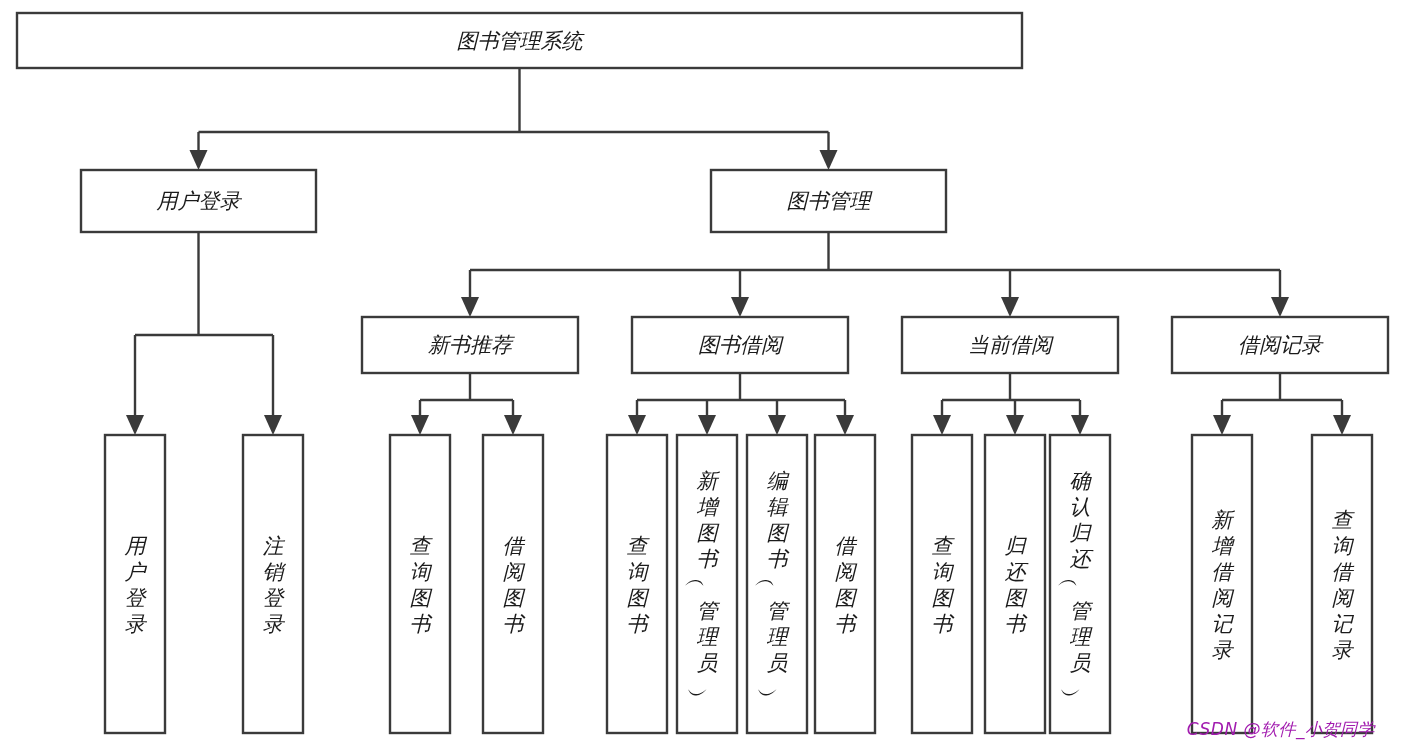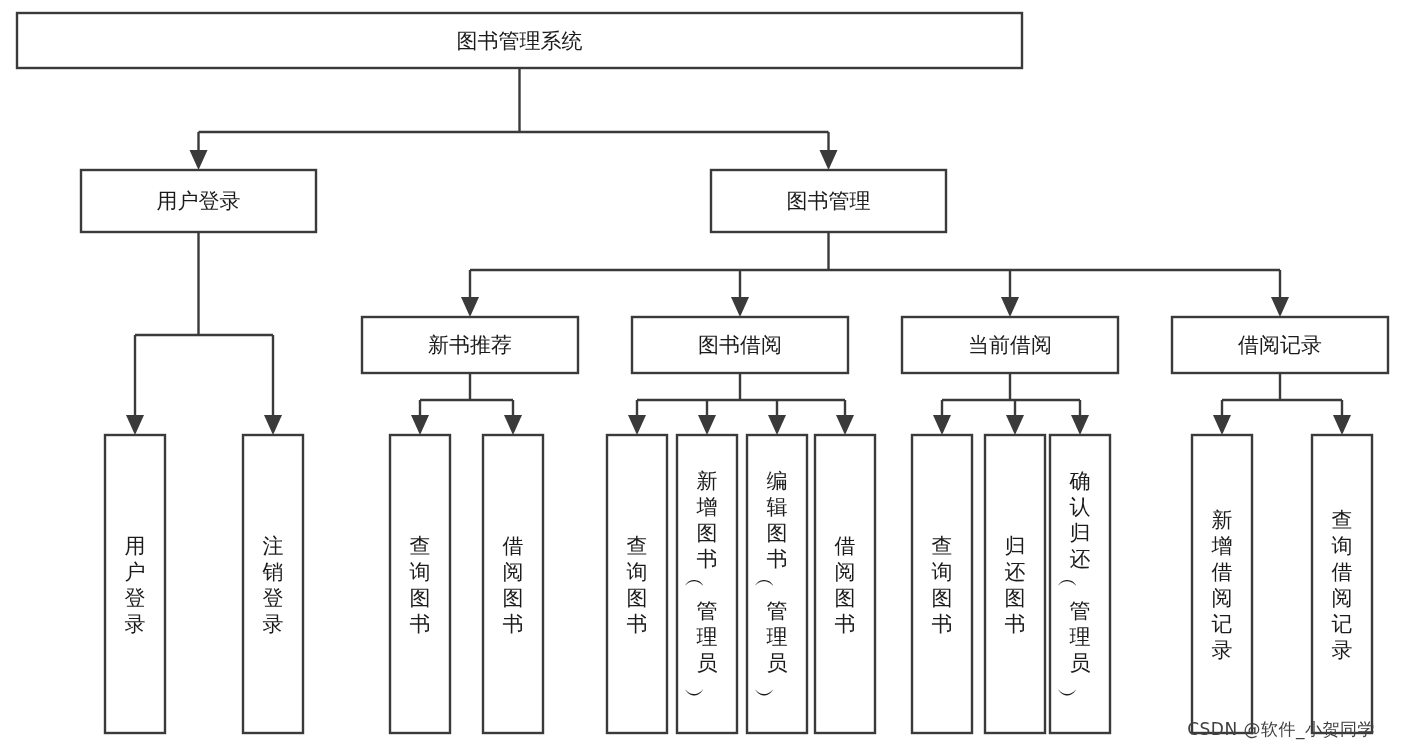--- a/index.html
+++ b/index.html
@@ -12,20 +12,21 @@
     width: 1405px;
     height: 747px;
     overflow: hidden;
     font-family: "DejaVu Sans", "Liberation Sans", sans-serif;
   }
   #diagram-root {
     position: relative;
     width: 1383px;
     height: 747px;
     background: #ffffff;
+    font-style: italic;
   }
   svg#tree-svg {
     position: absolute;
     left: 0;
     top: 0;
     width: 1405px;
     height: 747px;
     display: block;
   }
   .node-box {
@@ -53,21 +54,21 @@
     stroke-linecap: butt;
   }
   .arrow-head {
     fill: #3a3a3a;
     stroke: none;
   }
   .watermark {
     position: absolute;
     right: 8px;
     bottom: 6px;
-    color: #404040;
+    color: #a21caf;
     font-size: 17px;
     font-family: "DejaVu Sans", "Liberation Sans", sans-serif;
     letter-spacing: 0.5px;
     white-space: nowrap;
     user-select: none;
   }
 </style>
 </head>
 <body>
 

